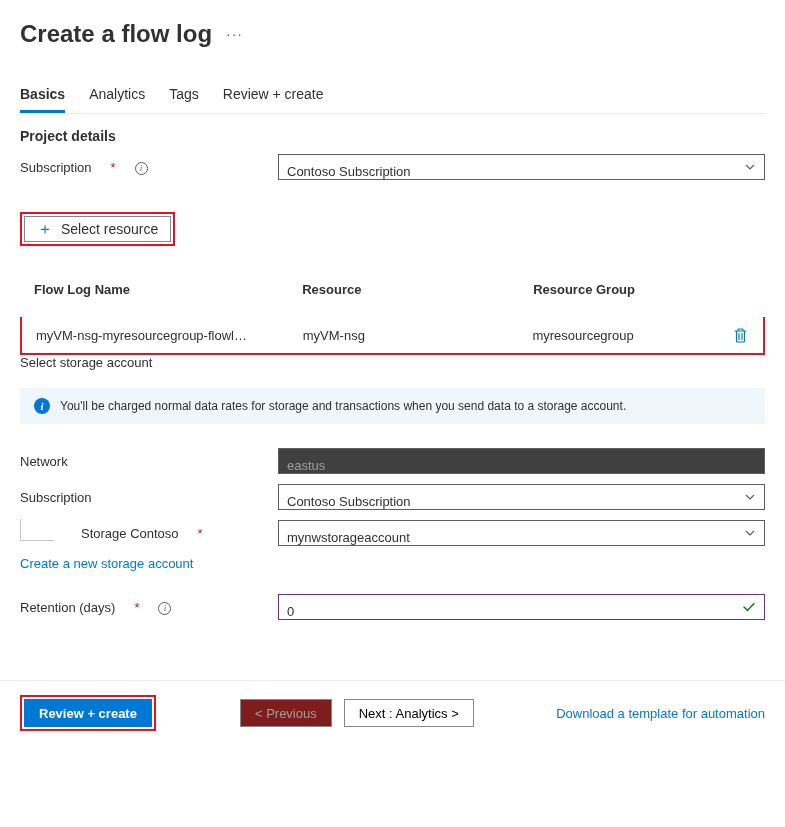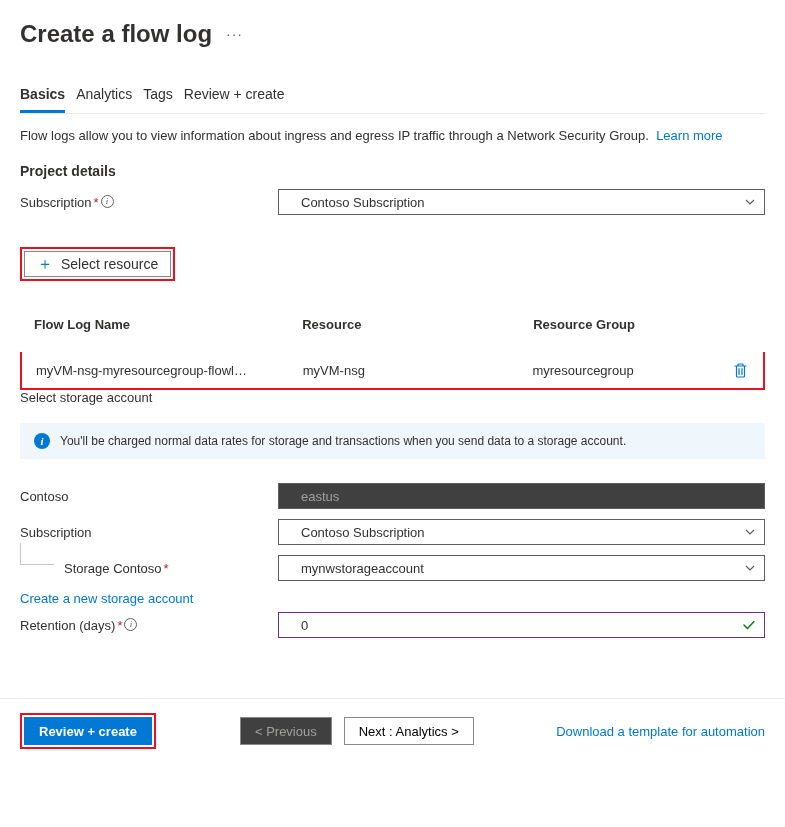--- a/index.html
+++ b/index.html
@@ -7,40 +7,40 @@
     font-family: "Segoe UI", -apple-system, Arial, sans-serif;
     font-size: 13px;
     color: #323130;
     background: #fff;
     width: 785px;
   }
   .page { padding: 20px 20px 0 20px; }
   .title-row { display: flex; align-items: center; gap: 14px; margin-bottom: 30px; }
   .title { font-size: 24px; font-weight: 600; }
   .title-more { color: #605e5c; font-size: 14px; letter-spacing: 1px; cursor: pointer; }
-  .tabs { display: flex; gap: 11px; border-bottom: 1px solid #edebe9; margin-bottom: 14px; }
+  .tabs { display: flex; gap: 24px; border-bottom: 1px solid #edebe9; margin-bottom: 14px; }
   .tab { padding: 8px 0; font-size: 14px; cursor: pointer; border-bottom: 3px solid transparent; color: #323130; }
   .tab.active { border-bottom-color: #0078d4; font-weight: 600; }
   .desc-row { font-size: 13px; margin-bottom: 20px; color: #323130; }
   .link { color: #0078d4; cursor: pointer; }
   .section-head { font-weight: 600; font-size: 14px; margin: 14px 0 10px 0; }
   .form-row { display: flex; align-items: center; margin-bottom: 10px; }
-  .label-col { width: 258px; display: flex; align-items: flex-start; gap: 2px; font-size: 13px; }
+  .label-col { width: 258px; display: flex; align-items: flex-end; gap: 19px; font-size: 13px; }
   .label-col .child-indent { display:inline-block; width: 34px; height: 22px; border-left: 1px solid #c8c6c4; border-bottom: 1px solid #c8c6c4; margin-right: 8px; margin-top: -18px; }
   .req { color: #a4262c; }
   .info-icon {
     width: 13px; height: 13px; border: 1px solid #605e5c; border-radius: 50%;
     display: inline-flex; align-items: center; justify-content: center;
     font-size: 9px; font-style: italic; font-family: Georgia, serif; color: #605e5c;
     cursor: default;
   }
   .control-col { flex: 1; }
   .select-box, .text-box {
-    width: 100%; height: 26px; border: 1px solid #605e5c; padding: 0 28px 0 22px;
-    font-size: 13px; background: #fff; display: flex; align-items: center; position: relative;
+    width: 100%; height: 26px; border: 1px solid #605e5c; padding: 0 28px 0 8px;
+    font-size: 13px; background: #fff; display: flex; align-items: flex-end; position: relative;
     cursor: pointer;
   }
   .select-box.readonly { background: #404040; color: #a19f9d; cursor: default; pointer-events: none; }
   .select-box .chev {
     position: absolute; right: 8px; top: 50%; transform: translateY(-50%);
   }
   .select-box.validated { border-color: #6b2e91; }
   .select-box.validated .check {
     position: absolute; right: 8px; top: 50%; transform: translateY(-50%);
     color: #107c10;
@@ -69,21 +69,21 @@
     color: #fff; display: flex; align-items: center; justify-content: center;
     font-weight: bold; font-family: Georgia, serif; font-style: italic; font-size: 11px;
     flex: 0 0 16px;
   }
   .footer {
     display: flex; align-items: center; gap: 12px;
     padding: 14px 20px; border-top: 1px solid #edebe9; margin-top: 60px;
   }
   .btn { height: 28px; padding: 0 14px; font-size: 13px; border: 1px solid #8a8886; background: #fff; cursor: pointer; }
   .btn.primary { background: #0078d4; color: #fff; border-color: #0078d4; font-weight: 600; }
-  .btn.disabled { color: #a19f9d; background: #404040; cursor: default; }
+  .btn.disabled { color: #a19f9d; background: #7f1d1d; cursor: default; }
   .footer .spacer { flex: 1 0 20px; }
   .hl-primary { border: 2px solid #e81123; padding: 2px; display: inline-block; }
   svg { display: block; }
 </style>
 </head>
 <body>
 
 <div class="page">
 
   <div class="title-row">
@@ -91,24 +91,20 @@
     <div class="title-more">···</div>
   </div>
 
   <div class="tabs">
     <div class="tab active">Basics</div>
     <div class="tab">Analytics</div>
     <div class="tab">Tags</div>
     <div class="tab">Review + create</div>
   </div>
 
-  <div class="desc-row">
-    <span>Flow logs allow you to view information about ingress and egress IP traffic through a Network Security Group.</span>&nbsp;
-    <span class="link">Learn more</span>
-  </div>
 
   <div class="section-head">Project details</div>
 
   <div class="form-row">
     <div class="label-col">
       <span>Subscription</span>
       <span class="req">*</span>
       <span class="info-icon">i</span>
     </div>
     <div class="control-col">
@@ -165,21 +161,21 @@
 
   <div class="subhead-small">Select storage account</div>
 
   <div class="info-banner">
     <span class="i">i</span>
     <span>You'll be charged normal data rates for storage and transactions when you send data to a storage account.</span>
   </div>
 
   <div class="form-row">
     <div class="label-col">
-      <span>Contoso</span>
+      <span>Network</span>
     </div>
     <div class="control-col">
       <div class="select-box readonly">
         <span>eastus</span>
       </div>
     </div>
   </div>
 
   <div class="form-row">
     <div class="label-col">
@@ -208,21 +204,21 @@
         <span>mynwstorageaccount</span>
         <span class="chev">
           <svg width="12" height="12" viewBox="0 0 12 12">
               <path d="M2 4 L6 8 L10 4" stroke="#605e5c" stroke-width="1.2" fill="none"></path>
             </svg>
         </span>
       </div>
     </div>
   </div>
 
-  <div style="margin: 4px 0 6px 0;">
+  <div style="margin: 4px 0 23px 0;">
     <span class="link">Create a new storage account</span>
   </div>
 
   <div class="form-row">
     <div class="label-col">
       <span>Retention (days)</span>
       <span class="req">*</span>
       <span class="info-icon">i</span>
     </div>
     <div class="control-col">

